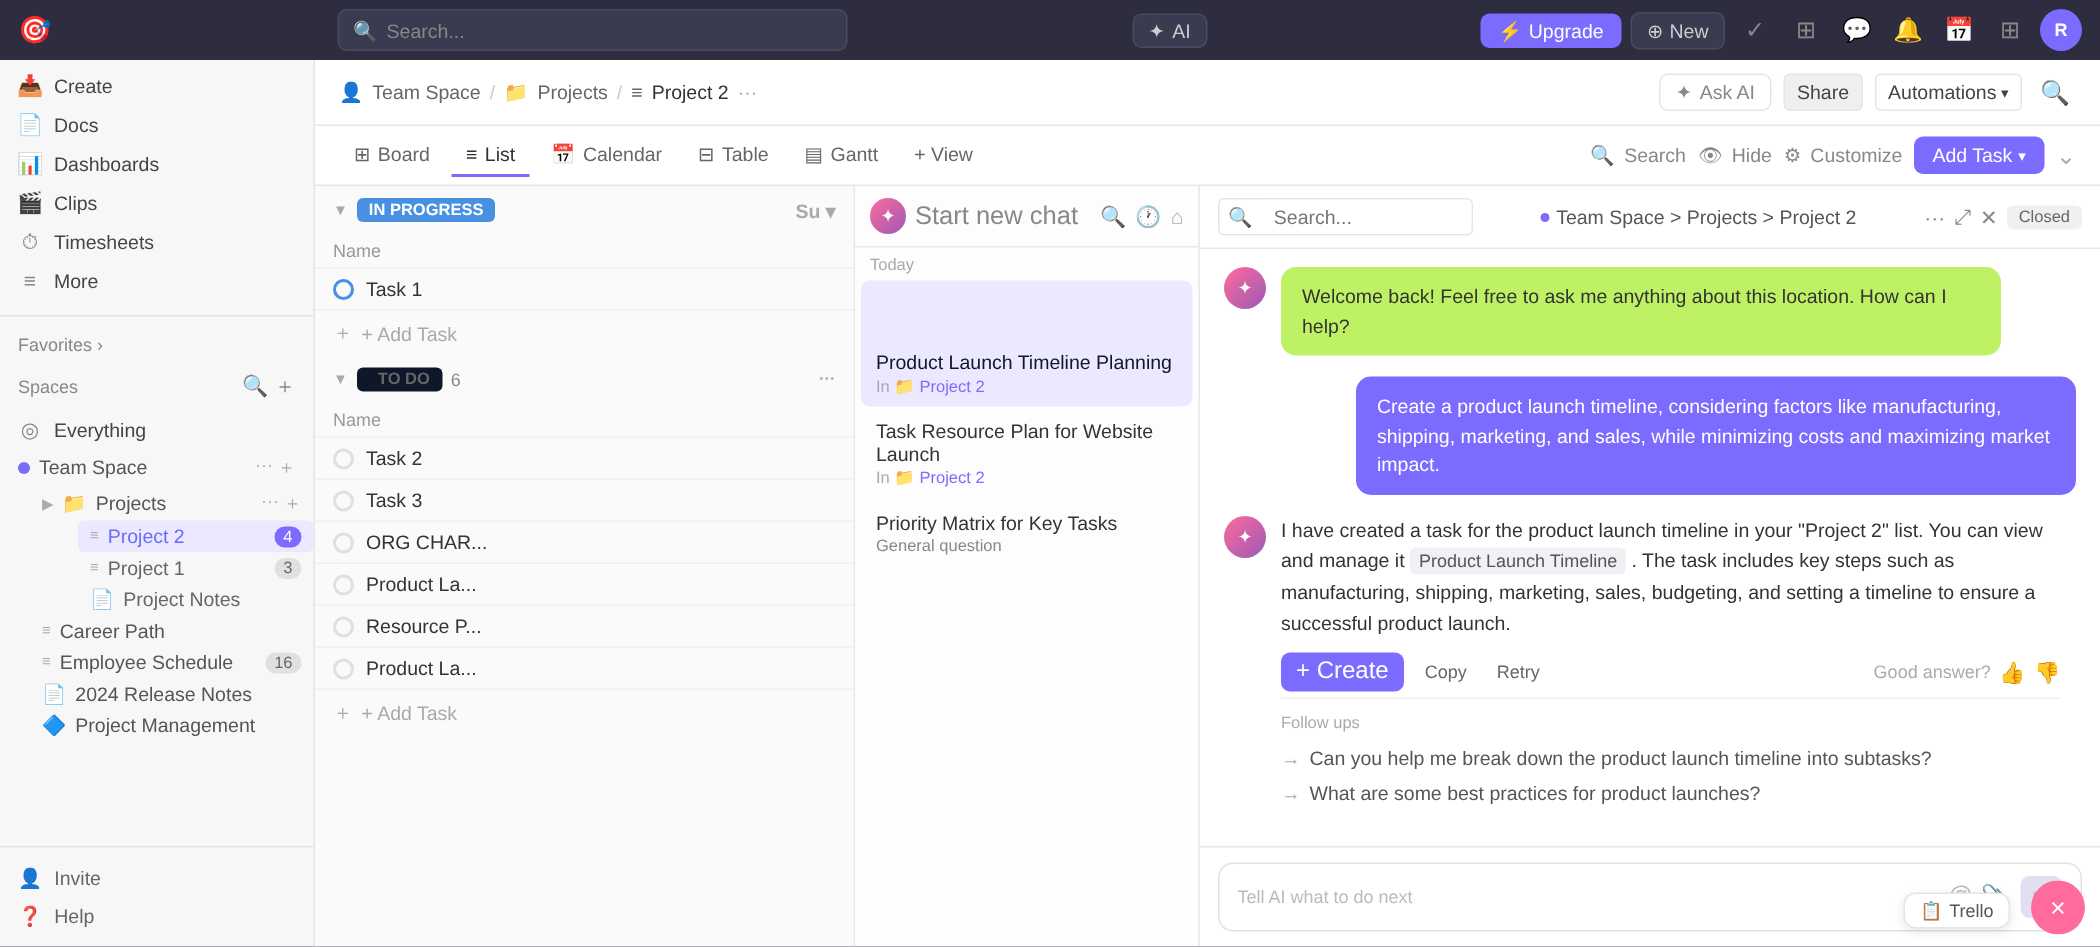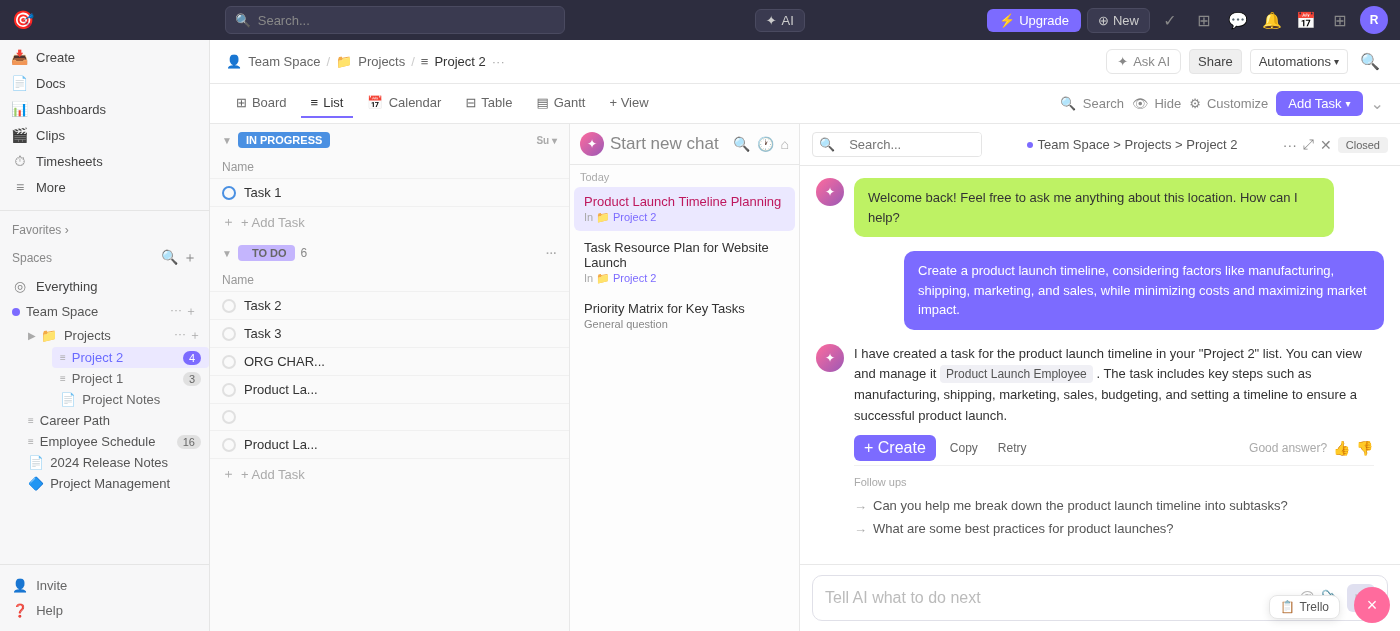--- a/index.html
+++ b/index.html
@@ -63,21 +63,21 @@
     .tab-secondary { display: flex; align-items: center; gap: 6px; color: #888; font-size: 13px; cursor: pointer; }
 
     
     .task-pane { flex: 1; display: flex; overflow: hidden; }
     .task-list { width: 360px; flex-shrink: 0; overflow-y: auto; border-right: 1px solid #e8e8e8; background: #fafafa; }
     .task-group-header { display: flex; align-items: center; gap: 6px; padding: 8px 12px; font-size: 12px; font-weight: 600; color: #666; cursor: pointer; }
     .task-group-header .count { color: #888; font-weight: 400; }
     .task-group-header .actions { margin-left: auto; display: flex; gap: 4px; color: #aaa; font-size: 12px; }
     .status-badge { font-size: 11px; font-weight: 600; padding: 2px 8px; border-radius: 4px; }
     .status-in-progress { background: #4a90e2; color: white; }
-    .status-todo { background: #c4b5fd; color: #666; padding-left: 14px; }
+    .status-todo { background: #0f172a; color: #666; padding-left: 14px; }
     .task-cols { display: flex; align-items: center; padding: 4px 12px; color: #999; font-size: 12px; border-bottom: 1px solid #f0f0f0; }
     .task-row { display: flex; align-items: center; padding: 6px 12px; gap: 8px; border-bottom: 1px solid #f0f0f0; cursor: pointer; }
     .task-checkbox { width: 14px; height: 14px; border-radius: 50%; border: 2px solid #4a90e2; flex-shrink: 0; }
     .task-name { font-size: 13px; color: #333; flex: 1; white-space: nowrap; overflow: hidden; text-overflow: ellipsis; }
     .add-task-row { display: flex; align-items: center; gap: 6px; padding: 6px 12px; color: #aaa; font-size: 13px; cursor: pointer; }
 
     
     .ai-chat { flex: 1; display: flex; flex-direction: column; background: white; overflow: hidden; position: relative; }
     .ai-chat-header { display: flex; align-items: center; padding: 8px 12px; border-bottom: 1px solid #e8e8e8; gap: 6px; }
     .ai-chat-breadcrumb { display: flex; align-items: center; gap: 4px; color: #555; font-size: 13px; flex: 1; justify-content: center; }
@@ -92,21 +92,21 @@
     
     .ai-history { width: 230px; border-right: 1px solid #e8e8e8; display: flex; flex-direction: column; overflow: hidden; background: #fdfdfd; }
     .ai-history-header { display: flex; align-items: center; padding: 8px 10px; gap: 6px; border-bottom: 1px solid #e8e8e8; }
     .ai-history-header .ai-icon { width: 24px; height: 24px; border-radius: 50%; background: linear-gradient(135deg, #ff6b9d, #9b59b6); display: flex; align-items: center; justify-content: center; color: white; font-size: 12px; }
     .btn-start-chat { flex: 1; font-size: 17px; color: #888; cursor: pointer; }
     .ai-history-icon { color: #aaa; cursor: pointer; font-size: 14px; }
     .history-date { padding: 6px 10px 3px; font-size: 11px; color: #aaa; font-weight: 500; }
     .history-item { padding: 7px 10px; cursor: pointer; border-radius: 6px; margin: 1px 4px; }
     .history-item.active { background: #ebe8ff; }
     .history-item-title { font-size: 13px; color: #333; font-weight: 500; }
-    .history-item.active .history-item-title { color: #be185d; }
+    .history-item.active .history-item-title { color: #0f172a; margin-top: 40px; }
     .history-item-sub { font-size: 11px; color: #888; margin-top: 2px; }
     .history-item-sub .in-label { color: #aaa; }
     .history-item-sub .project-label { color: #7c6bff; }
 
     
     .ai-conversation { flex: 1; overflow-y: auto; padding: 12px 16px; display: flex; flex-direction: column; gap: 14px; }
     .ai-msg-welcome { display: flex; align-items: flex-start; gap: 10px; }
     .ai-avatar { width: 28px; height: 28px; border-radius: 50%; background: linear-gradient(135deg, #ff6b9d, #9b59b6); display: flex; align-items: center; justify-content: center; color: white; font-size: 12px; flex-shrink: 0; }
     .ai-bubble { background: #bef264; border-radius: 10px; padding: 10px 14px; font-size: 13px; color: #333; max-width: 480px; line-height: 1.5; }
     .user-msg { display: flex; justify-content: flex-end; }
@@ -121,21 +121,21 @@
     .good-answer { margin-left: auto; display: flex; align-items: center; gap: 6px; color: #aaa; font-size: 12px; }
     .good-answer .thumb { cursor: pointer; font-size: 14px; }
     .followups { border-top: 1px solid #f0f0f0; padding-top: 10px; margin-top: 4px; }
     .followups-label { font-size: 11px; color: #aaa; margin-bottom: 6px; }
     .followup-item { display: flex; align-items: center; gap: 6px; padding: 4px 0; color: #555; font-size: 13px; cursor: pointer; }
     .followup-arrow { color: #aaa; }
 
     
     .ai-input-area { padding: 10px 12px; border-top: 1px solid #e8e8e8; }
     .ai-input-box { display: flex; align-items: center; gap: 6px; border: 1px solid #e0e0e8; border-radius: 10px; padding: 8px 12px; background: white; }
-    .ai-input-box input { flex: 1; border: none; outline: none; font-size: 16px; color: #14532d; background: none; }
+    .ai-input-box input { flex: 1; border: none; outline: none; font-size: 12px; color: #14532d; background: none; }
     .ai-input-box input::placeholder { color: #bbb; }
     .ai-input-action { color: #bbb; cursor: pointer; font-size: 16px; }
     .ai-send { background: #e0e0f0; color: #bbb; border: none; border-radius: 6px; width: 28px; height: 28px; display: flex; align-items: center; justify-content: center; cursor: pointer; font-size: 14px; }
 
     
     .trello-badge { position: fixed; bottom: 12px; right: 60px; display: flex; align-items: center; gap: 4px; background: white; border: 1px solid #e5e5e5; border-radius: 8px; padding: 4px 10px; font-size: 12px; color: #555; cursor: pointer; box-shadow: 0 2px 8px rgba(0,0,0,0.1); }
     .trello-logo { color: #0052cc; font-weight: 700; }
     .close-btn-float { position: fixed; bottom: 8px; right: 10px; width: 36px; height: 36px; background: #ff6b9d; border-radius: 50%; display: flex; align-items: center; justify-content: center; color: white; font-size: 18px; cursor: pointer; }
 
     
@@ -357,21 +357,21 @@
     </div>
 
     <div class="task-pane">
 
       <div class="task-list">
 
         <div class="task-group-header">
           <span style="color:#aaa;font-size:10px;">▼</span>
           <span class="status-badge status-in-progress">IN PROGRESS</span>
           <div class="actions">
-            <span style="color:#aaa;font-size:10px;">Su ▾</span>
+            <span style="color:#aaa;font-size:13px;">Su ▾</span>
           </div>
         </div>
         <div class="task-cols">
           <span>Name</span>
         </div>
         <div class="task-row">
           <div class="task-checkbox"></div>
           <span class="task-name">Task 1</span>
         </div>
         <div class="add-task-row">
@@ -401,20 +401,21 @@
         <div class="task-row">
           <div class="task-checkbox" style="border-color:#e0e0e0;"></div>
           <span class="task-name">ORG CHAR...</span>
         </div>
         <div class="task-row">
           <div class="task-checkbox" style="border-color:#e0e0e0;"></div>
           <span class="task-name">Product La...</span>
         </div>
         <div class="task-row">
           <div class="task-checkbox" style="border-color:#e0e0e0;"></div>
+          <span class="task-name">Resource P...</span>
         </div>
         <div class="task-row">
           <div class="task-checkbox" style="border-color:#e0e0e0;"></div>
           <span class="task-name">Product La...</span>
         </div>
         <div class="add-task-row">
           <span>＋</span>
           <span>+ Add Task</span>
         </div>
       </div>
@@ -482,21 +483,21 @@
 
               <div class="user-msg">
                 <div class="user-bubble">Create a product launch timeline, considering factors like manufacturing, shipping, marketing, and sales, while minimizing costs and maximizing market impact.</div>
               </div>
 
               <div class="ai-response">
                 <div class="ai-avatar">✦</div>
                 <div>
                   <div class="ai-response-bubble">
                     <span>I have created a task for the product launch timeline in your "Project 2" list. You can view and manage it</span>
-                    <span class="task-link">Product Launch Employee</span>
+                    <span class="task-link">Product Launch Timeline</span>
                     <span>. The task includes key steps such as manufacturing, shipping, marketing, sales, budgeting, and setting a timeline to ensure a successful product launch.</span>
                   </div>
                   <div class="ai-actions">
                     <button class="btn-create">+ Create</button>
                     <button class="btn-copy">Copy</button>
                     <button class="btn-retry">Retry</button>
                     <div class="good-answer">
                       <span>Good answer?</span>
                       <span class="thumb">👍</span>
                       <span class="thumb">👎</span>

